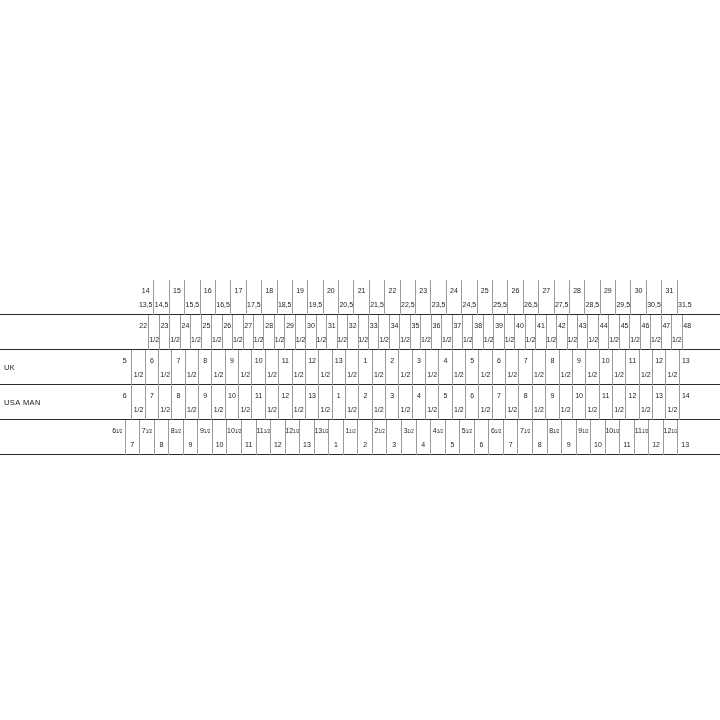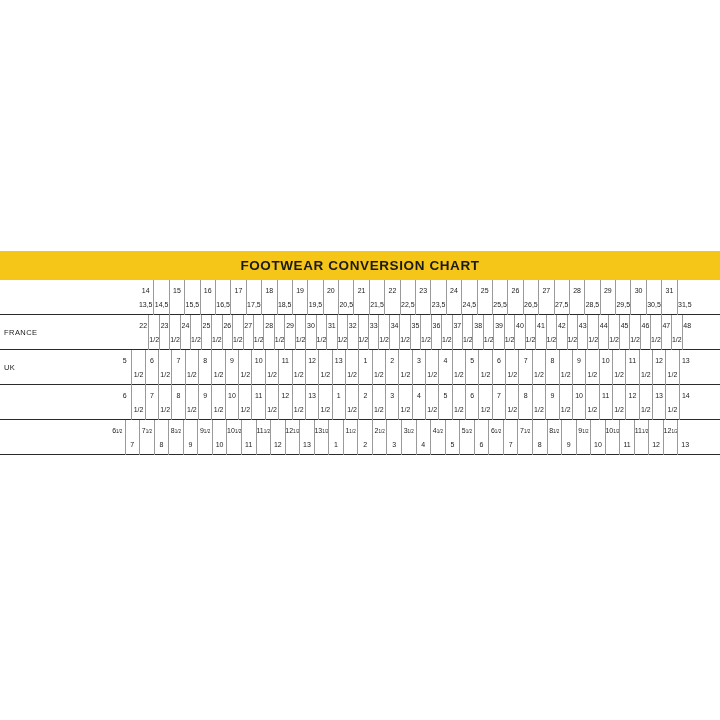--- a/index.html
+++ b/index.html
@@ -55,23 +55,20 @@
     font-size:7px;line-height:9px;color:#1a1a1a;height:10px;
     display:flex;align-items:center;margin-top:4px;
   }
   .cell .up sup,.cell .lo sup{font-size:4.6px;vertical-align:super;line-height:1;}
 </style>
 </head>
 <body>
 
 <div id="wrap">
 
-  <div class="titlebar">
-    <div class="title">FOOTWEAR CONVERSION CHART</div>
-  </div>
 
   <div class="chart" id="chart">
       <div class="row">
         <div class="cells">
           <div class="cell" style="left: 38px; width: 15.3889px;">
             <div class="up">14</div>
             <div class="lo">13,5</div>
           </div>
           <div class="cell" style="left: 53.3889px; width: 15.3889px;">
             <div class="up"></div>
@@ -209,21 +206,20 @@
             <div class="up">31</div>
             <div class="lo"></div>
           </div>
           <div class="cell" style="left: 576.611px; width: 15.3889px;">
             <div class="up"></div>
             <div class="lo">31,5</div>
           </div>
         </div>
       </div>
       <div class="row">
-        <div class="rowlabel">FRANCE</div>
         <div class="cells">
           <div class="cell" style="left: 38px; width: 10.4528px;">
             <div class="up">22</div>
             <div class="lo"></div>
           </div>
           <div class="cell" style="left: 48.4528px; width: 10.4528px;">
             <div class="up"></div>
             <div class="lo">1/2</div>
           </div>
           <div class="cell" style="left: 58.9057px; width: 10.4528px;">
@@ -603,20 +599,21 @@
             <div class="up"></div>
             <div class="lo">1/2</div>
           </div>
           <div class="cell" style="left: 578.651px; width: 13.3488px;">
             <div class="up">13</div>
             <div class="lo"></div>
           </div>
         </div>
       </div>
       <div class="row">
+        <div class="rowlabel">USA MAN</div>
         <div class="cells">
           <div class="cell" style="left: 18px; width: 13.3488px;">
             <div class="up">6</div>
             <div class="lo"></div>
           </div>
           <div class="cell" style="left: 31.3488px; width: 13.3488px;">
             <div class="up"></div>
             <div class="lo">1/2</div>
           </div>
           <div class="cell" style="left: 44.6977px; width: 13.3488px;">

